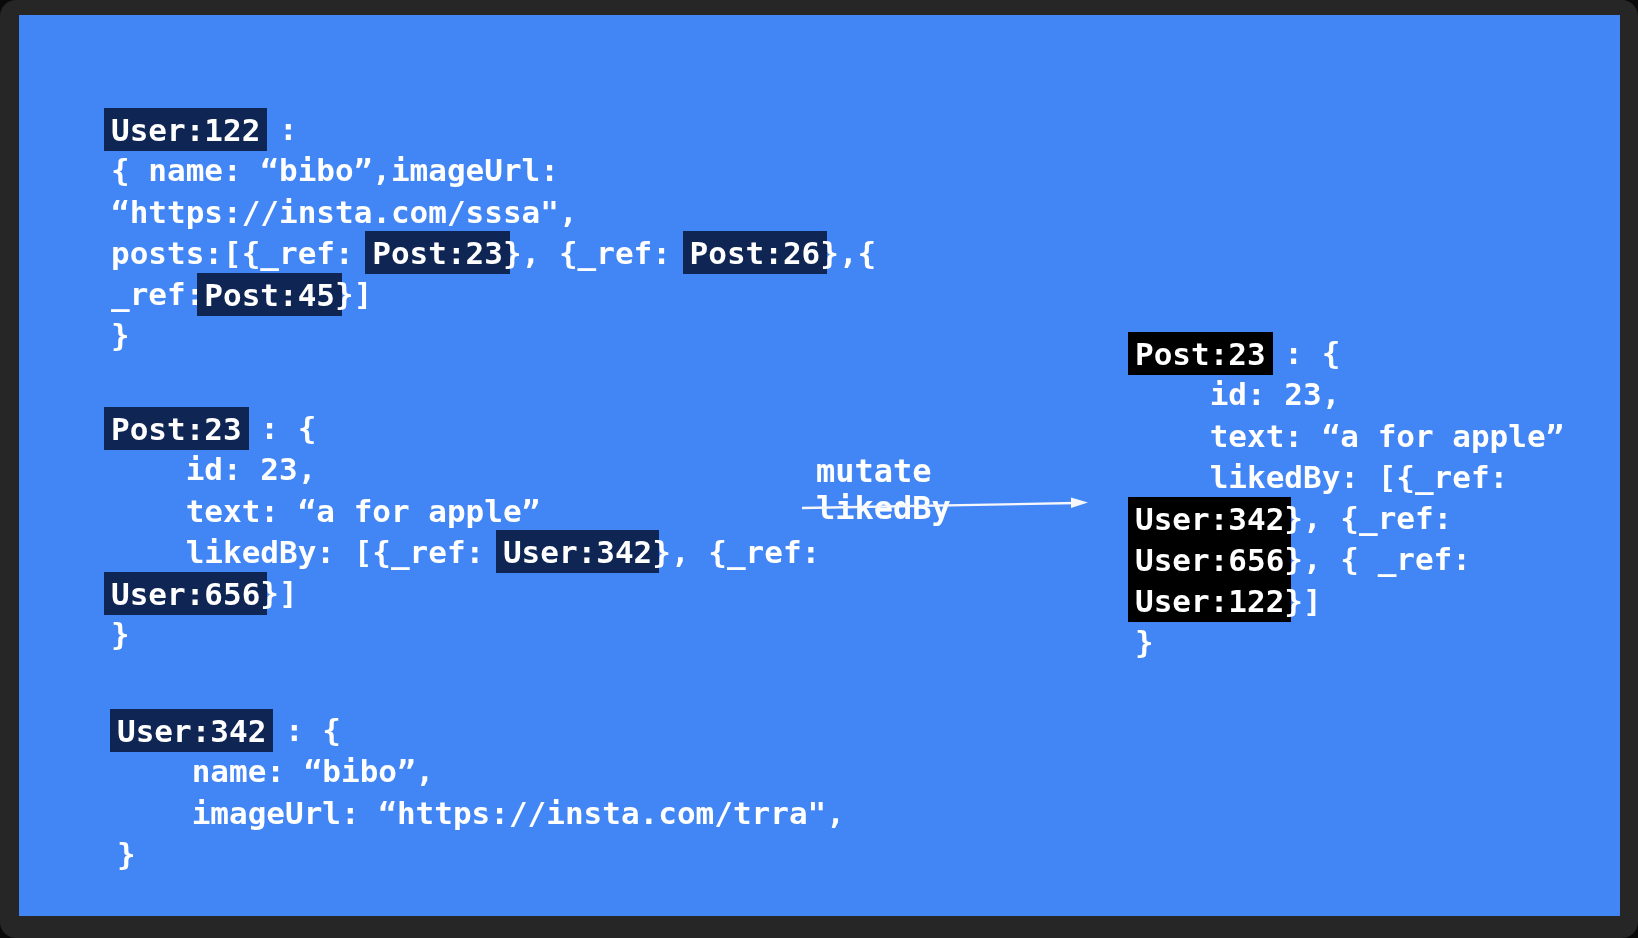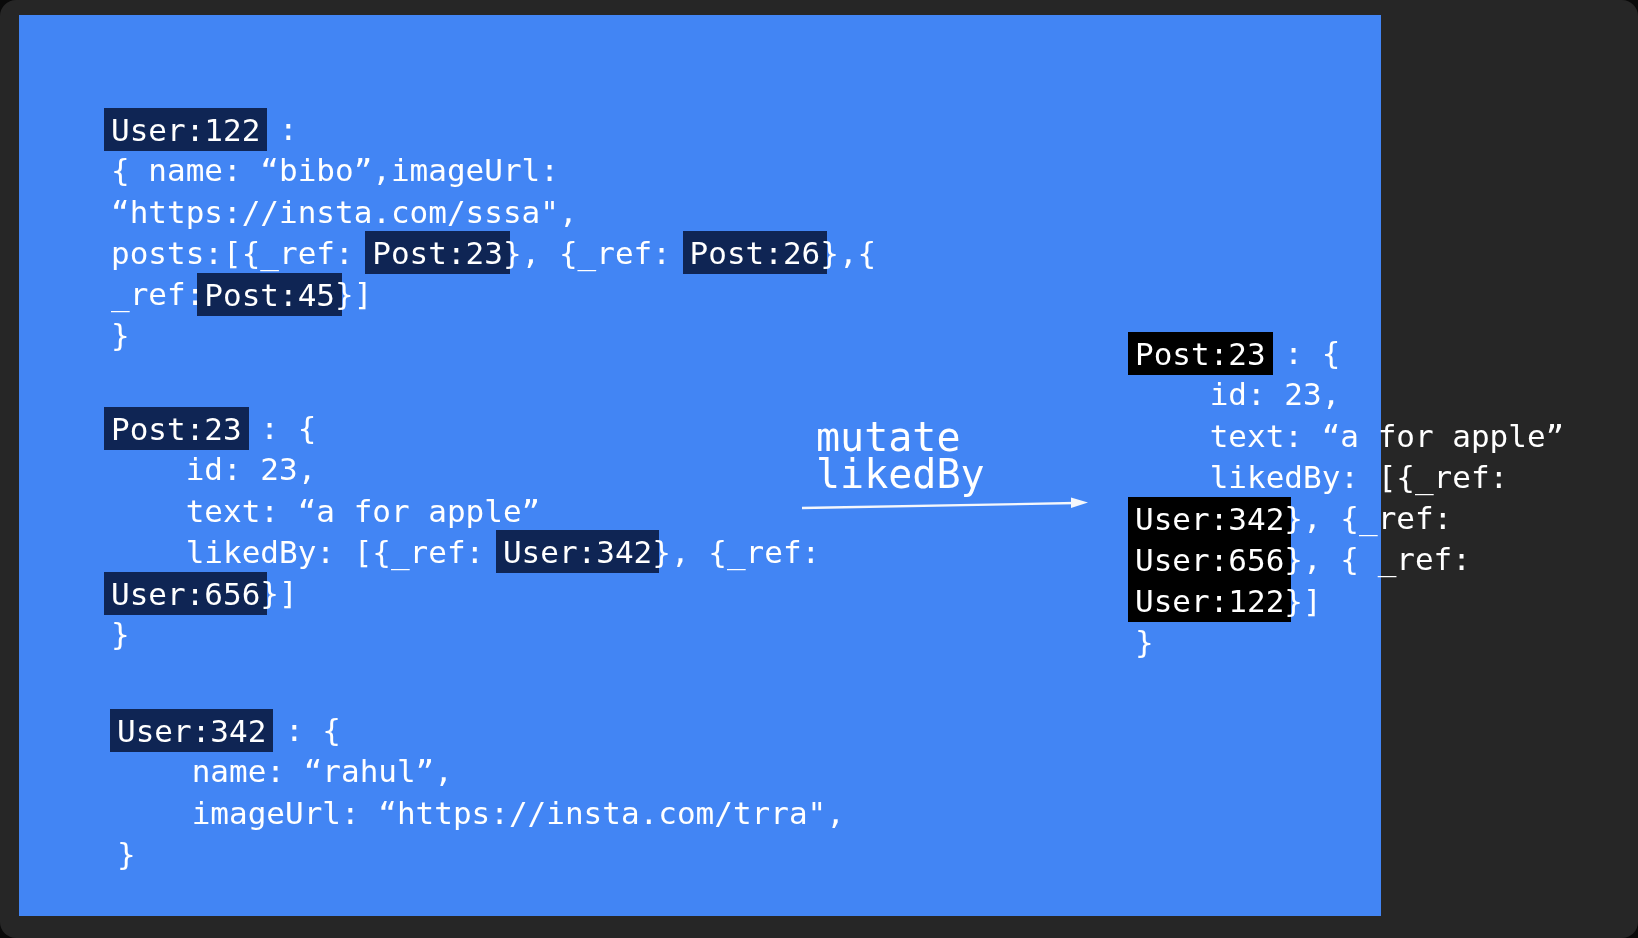--- a/index.html
+++ b/index.html
@@ -1,18 +1,18 @@
 <!DOCTYPE html>
 <html style="--frame: #262626; --panel: #4285f4; --hl-left: #0f2554; --hl-right: #000000; --text: #ffffff; --arrow: #f5f7fb;"><head>
 <meta charset="utf-8">
 <style>
   html,body{margin:0;padding:0;background:#0a0a0a;}
   .stage{position:relative;width:1638px;height:938px;background:#0a0a0a;overflow:hidden;}
   .frame{position:absolute;inset:0;background:var(--frame,#262626);border-radius:16px;}
-  .panel{position:absolute;left:19px;top:15px;width:1362px;height:901px;background:var(--panel,#4285f4);}
+  .panel{position:absolute;left:19px;top:15px;width:1601px;height:901px;background:var(--panel,#4285f4);font-weight:bold;}
   .code-block{
     position:absolute;
     font-family:"DejaVu Sans Mono","Liberation Mono",monospace;
     font-size:31px;
     line-height:41.3px;
     color:var(--text,#ffffff);
     white-space:pre;
   }
   .code-line{white-space:pre;}
   .hl{padding:3.5px 0;}
@@ -22,40 +22,40 @@
   }
   .code-block.right .hl{
     background:var(--hl-right,#000000);
     box-shadow:7px 0 0 var(--hl-right,#000000),-7px 0 0 var(--hl-right,#000000);
   }
   #block-user-122{left:92px;top:94px;}
   #block-post-23-before{left:92px;top:393px;}
   #block-user-342{left:92px;top:695px;margin-left:6px;}
   #block-post-23-after{left:1116px;top:318px;}
   .mutation-label{
-    position:absolute;left:797px;top:404px;
+    position:absolute;left:797px;top:438px;
     font-family:"DejaVu Sans Mono","Liberation Mono",monospace;
-    font-size:40px;line-height:37px;color:var(--text,#ffffff);
+    font-size:32px;line-height:37px;color:var(--text,#ffffff);
   }
   .mutation-arrow{position:absolute;left:775px;top:478px;}
   .mutation-arrow line{stroke:var(--arrow,#f5f7fb);stroke-width:2.3;}
   .mutation-arrow polygon{fill:var(--arrow,#f5f7fb);}
 </style>
 </head>
 <body>
 
 <div class="stage">
   <div class="frame">
     <div class="panel">
 
       <div class="code-block left" id="block-user-122"><div class="code-line"><span class="hl">User:122</span><span> :</span></div><div class="code-line"><span>{ name: “bibo”,imageUrl:</span></div><div class="code-line"><span>“https://insta.com/sssa",</span></div><div class="code-line"><span>posts:[{_ref: </span><span class="hl">Post:23</span><span>}, {_ref: </span><span class="hl">Post:26</span><span>},{</span></div><div class="code-line"><span>_ref:</span><span class="hl">Post:45</span><span>}]</span></div><div class="code-line"><span>}</span></div></div>
 
       <div class="code-block left" id="block-post-23-before"><div class="code-line"><span class="hl">Post:23</span><span> : {</span></div><div class="code-line"><span>    id: 23,</span></div><div class="code-line"><span>    text: “a for apple”</span></div><div class="code-line"><span>    likedBy: [{_ref: </span><span class="hl">User:342</span><span>}, {_ref:</span></div><div class="code-line"><span class="hl">User:656</span><span>}]</span></div><div class="code-line"><span>}</span></div></div>
 
-      <div class="code-block left" id="block-user-342"><div class="code-line"><span class="hl">User:342</span><span> : {</span></div><div class="code-line"><span>    name: “rahul”,</span></div><div class="code-line"><span>    imageUrl: “https://insta.com/trra",</span></div><div class="code-line"><span>}</span></div></div>
+      <div class="code-block left" id="block-user-342"><div class="code-line"><span class="hl">User:342</span><span> : {</span></div><div class="code-line"><span>    name: “bibo”,</span></div><div class="code-line"><span>    imageUrl: “https://insta.com/trra",</span></div><div class="code-line"><span>}</span></div></div>
 
       <div class="code-block right" id="block-post-23-after"><div class="code-line"><span class="hl">Post:23</span><span> : {</span></div><div class="code-line"><span>    id: 23,</span></div><div class="code-line"><span>    text: “a for apple”</span></div><div class="code-line"><span>    likedBy: [{_ref:</span></div><div class="code-line"><span class="hl">User:342</span><span>}, {_ref:</span></div><div class="code-line"><span class="hl">User:656</span><span>}, { _ref:</span></div><div class="code-line"><span class="hl">User:122</span><span>}]</span></div><div class="code-line"><span>}</span></div></div>
 
       <div class="mutation-label">
         <div>mutate</div>
         <div>likedBy</div>
       </div>
 
       <svg class="mutation-arrow" width="300" height="24" viewBox="0 0 300 24">
         <line x1="8" y1="15" x2="282" y2="10"></line>

